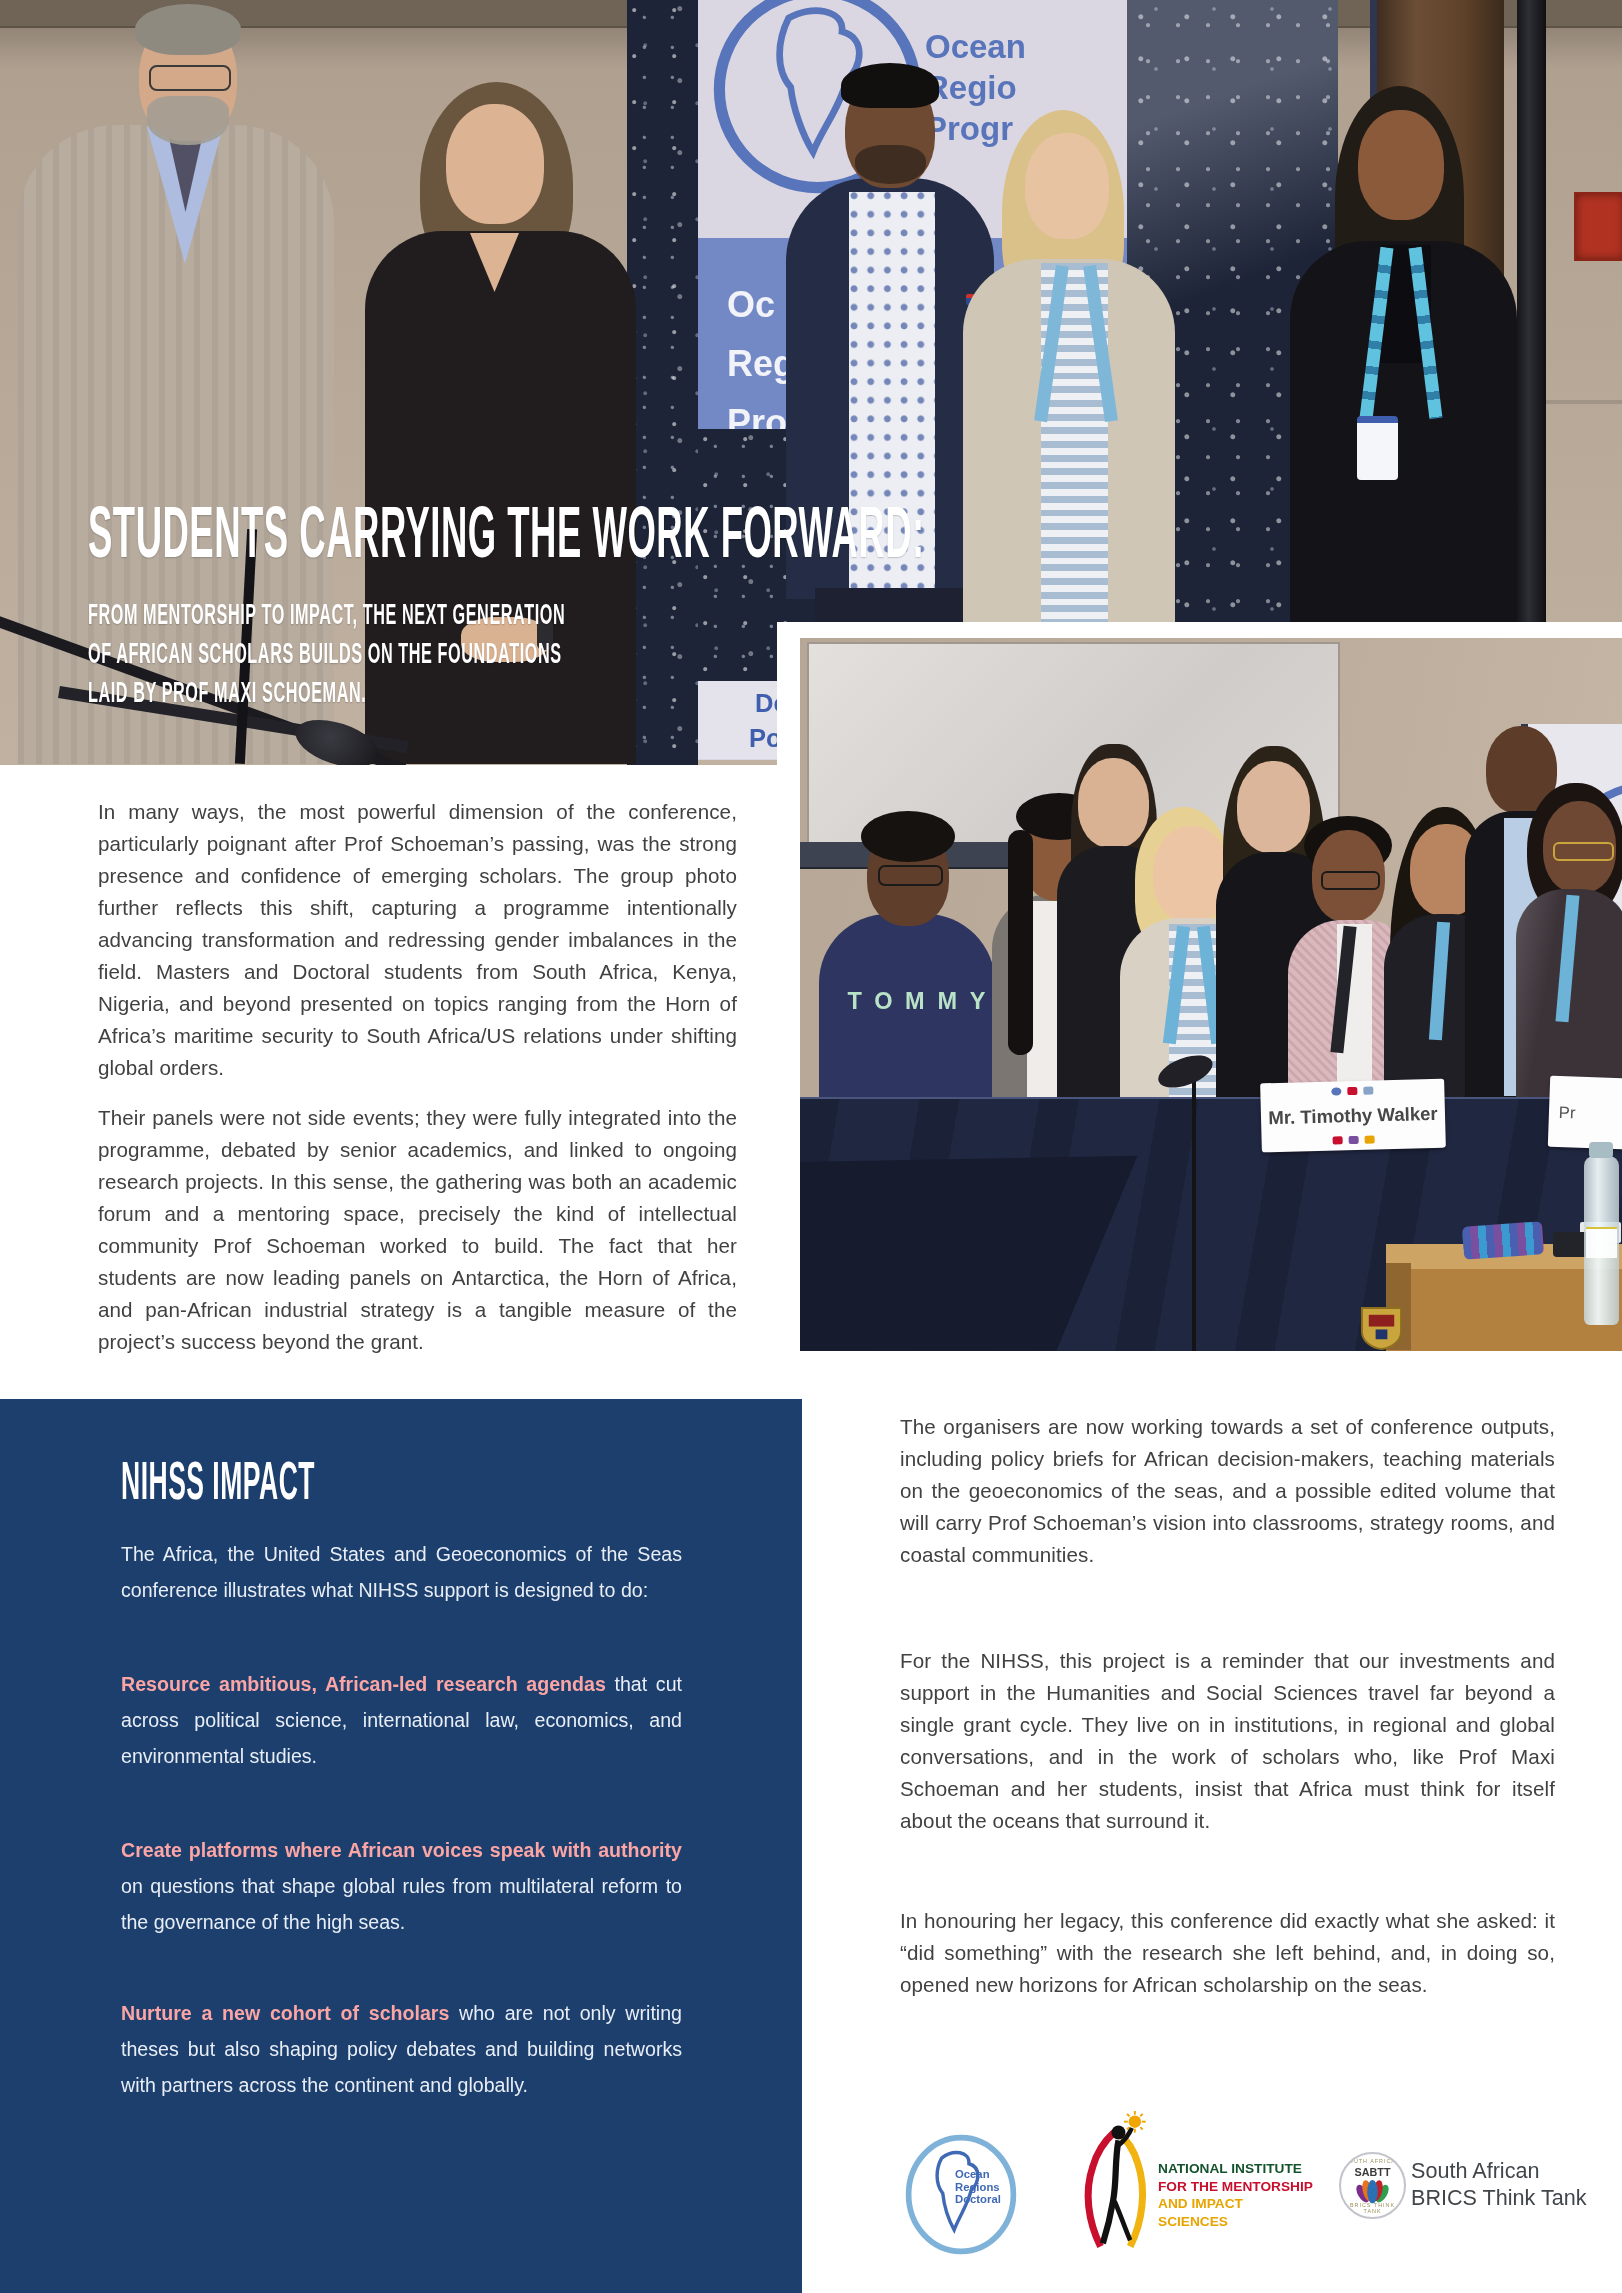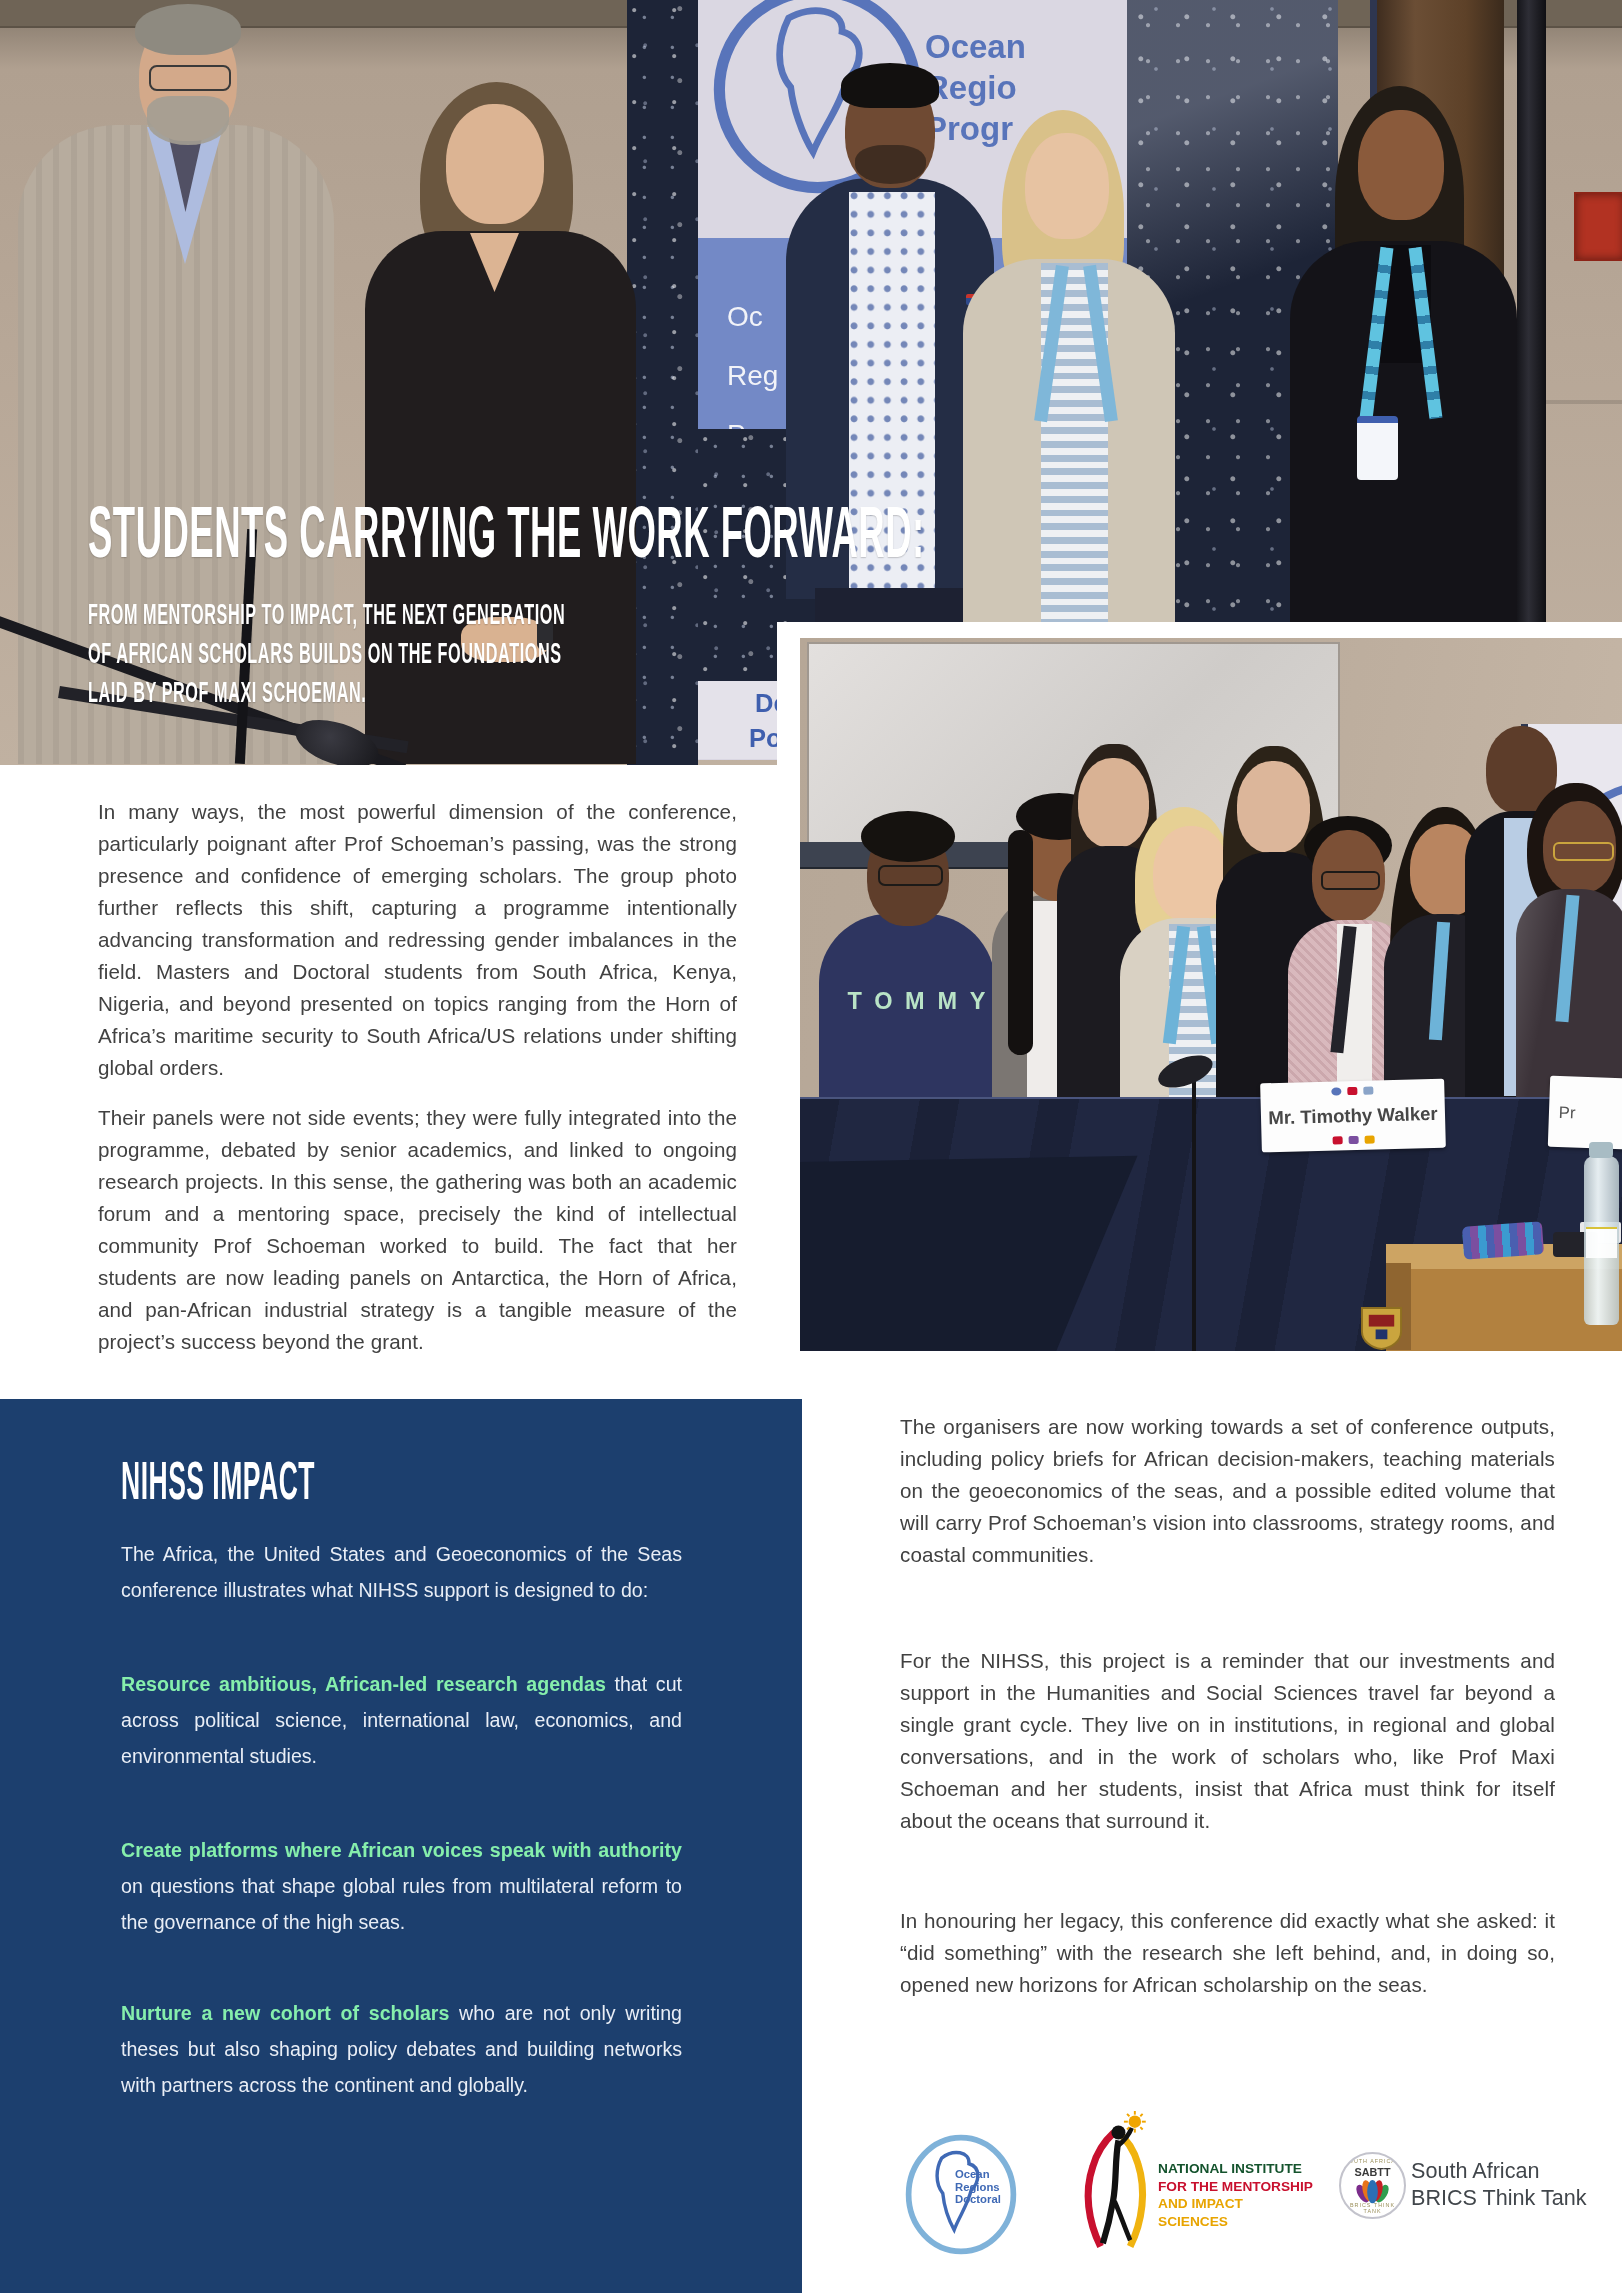--- a/index.html
+++ b/index.html
@@ -22,21 +22,21 @@
      background-size:40px 46px,28px 30px,66px 72px,52px 58px;}
   .ocean-bright{background-image:
      linear-gradient(160deg, rgba(224,230,248,.28) 0 18%, transparent 45%),
      radial-gradient(circle at 30% 40%, rgba(255,255,255,.5) 0 2px, transparent 2.9px),
      radial-gradient(circle at 70% 70%, rgba(255,255,255,.45) 0 1.6px, transparent 2.5px),
      radial-gradient(circle at 50% 15%, rgba(210,220,245,.4) 0 1.3px, transparent 2.3px);
      background-size:100% 100%,46px 42px,30px 36px,58px 60px;}
   .whitebanner{left:698px;top:0;width:449px;height:760px;background:#dad7e2;overflow:hidden;}
   .bannerlogotext{font-weight:bold;color:#5874ba;font-size:33px;line-height:41px;}
   .blueband{left:0;top:238px;width:449px;height:191px;background:#7389c6;}
-  .bandfrag{color:#f2f3f8;font-weight:normal;font-size:28px;line-height:59px;margin-top:12px;}
+  .bandfrag{color:#f2f3f8;font-weight:bold;font-size:36px;line-height:59px;}
   .deptband{left:0;top:681px;width:449px;height:78px;background:#e4e2ea;}
   .deptfrag{color:#3f5fae;font-weight:bold;font-size:25.5px;line-height:33px;}
 
   .head{position:absolute;border-radius:48% 48% 44% 44%;}
   .torso{position:absolute;}
 
   
   .hero{left:88px;top:490px;z-index:50;color:#ffffff;}
   .hero h1{margin:0;font-size:73px;font-weight:800;letter-spacing:1px;text-shadow:0 1px 2px rgba(0,0,0,.2);}
   .hero .sub{margin-top:21.6px;font-size:29px;font-weight:700;line-height:39px;letter-spacing:1px;text-shadow:0 1px 2px rgba(0,0,0,.2);}
@@ -49,21 +49,21 @@
 
   
   .bodytext{font-size:20.6px;line-height:32px;color:#414141;text-align:justify;letter-spacing:0.1px;}
   .leftcol{left:98px;width:639px;}
   .rightcol{left:900px;width:655px;}
 
   
   .panel{left:0;top:1399px;width:802px;height:895px;background:#1c3f6e;color:#ffffff;}
   .panel .ptitle{left:121px;top:51px;font-size:53px;font-weight:800;letter-spacing:1px;}
   .ptext{position:absolute;left:121px;width:561px;font-size:19.6px;line-height:36px;text-align:justify;color:#e9eef6;}
-  .ptext b{font-weight:700;color:#86efac;}
+  .ptext b{font-weight:700;color:#fca5a5;}
 
   
   .orp-text{font-size:11.3px;line-height:12.7px;font-weight:bold;color:#3f69b5;}
   .nihss-line{display:block;font-size:13.7px;line-height:17.6px;font-weight:bold;}
   .nihss-c0{color:#14532d;} .nihss-c1{color:#c8102e;} .nihss-c2{color:#e8a400;}
   .sabtt-word{font-size:21.6px;line-height:26.5px;color:#41464b;font-weight:500;}
 
   .namecard{background:#fdfdfd;border-radius:2.9px;box-shadow:0 2px 3.9px rgba(0,0,0,.35);}
   .minilogos{position:absolute;left:0;width:100%;display:flex;justify-content:center;gap:5.9px;}
   .minilogos i{display:block;width:9.8px;height:7.8px;border-radius:2px;}

